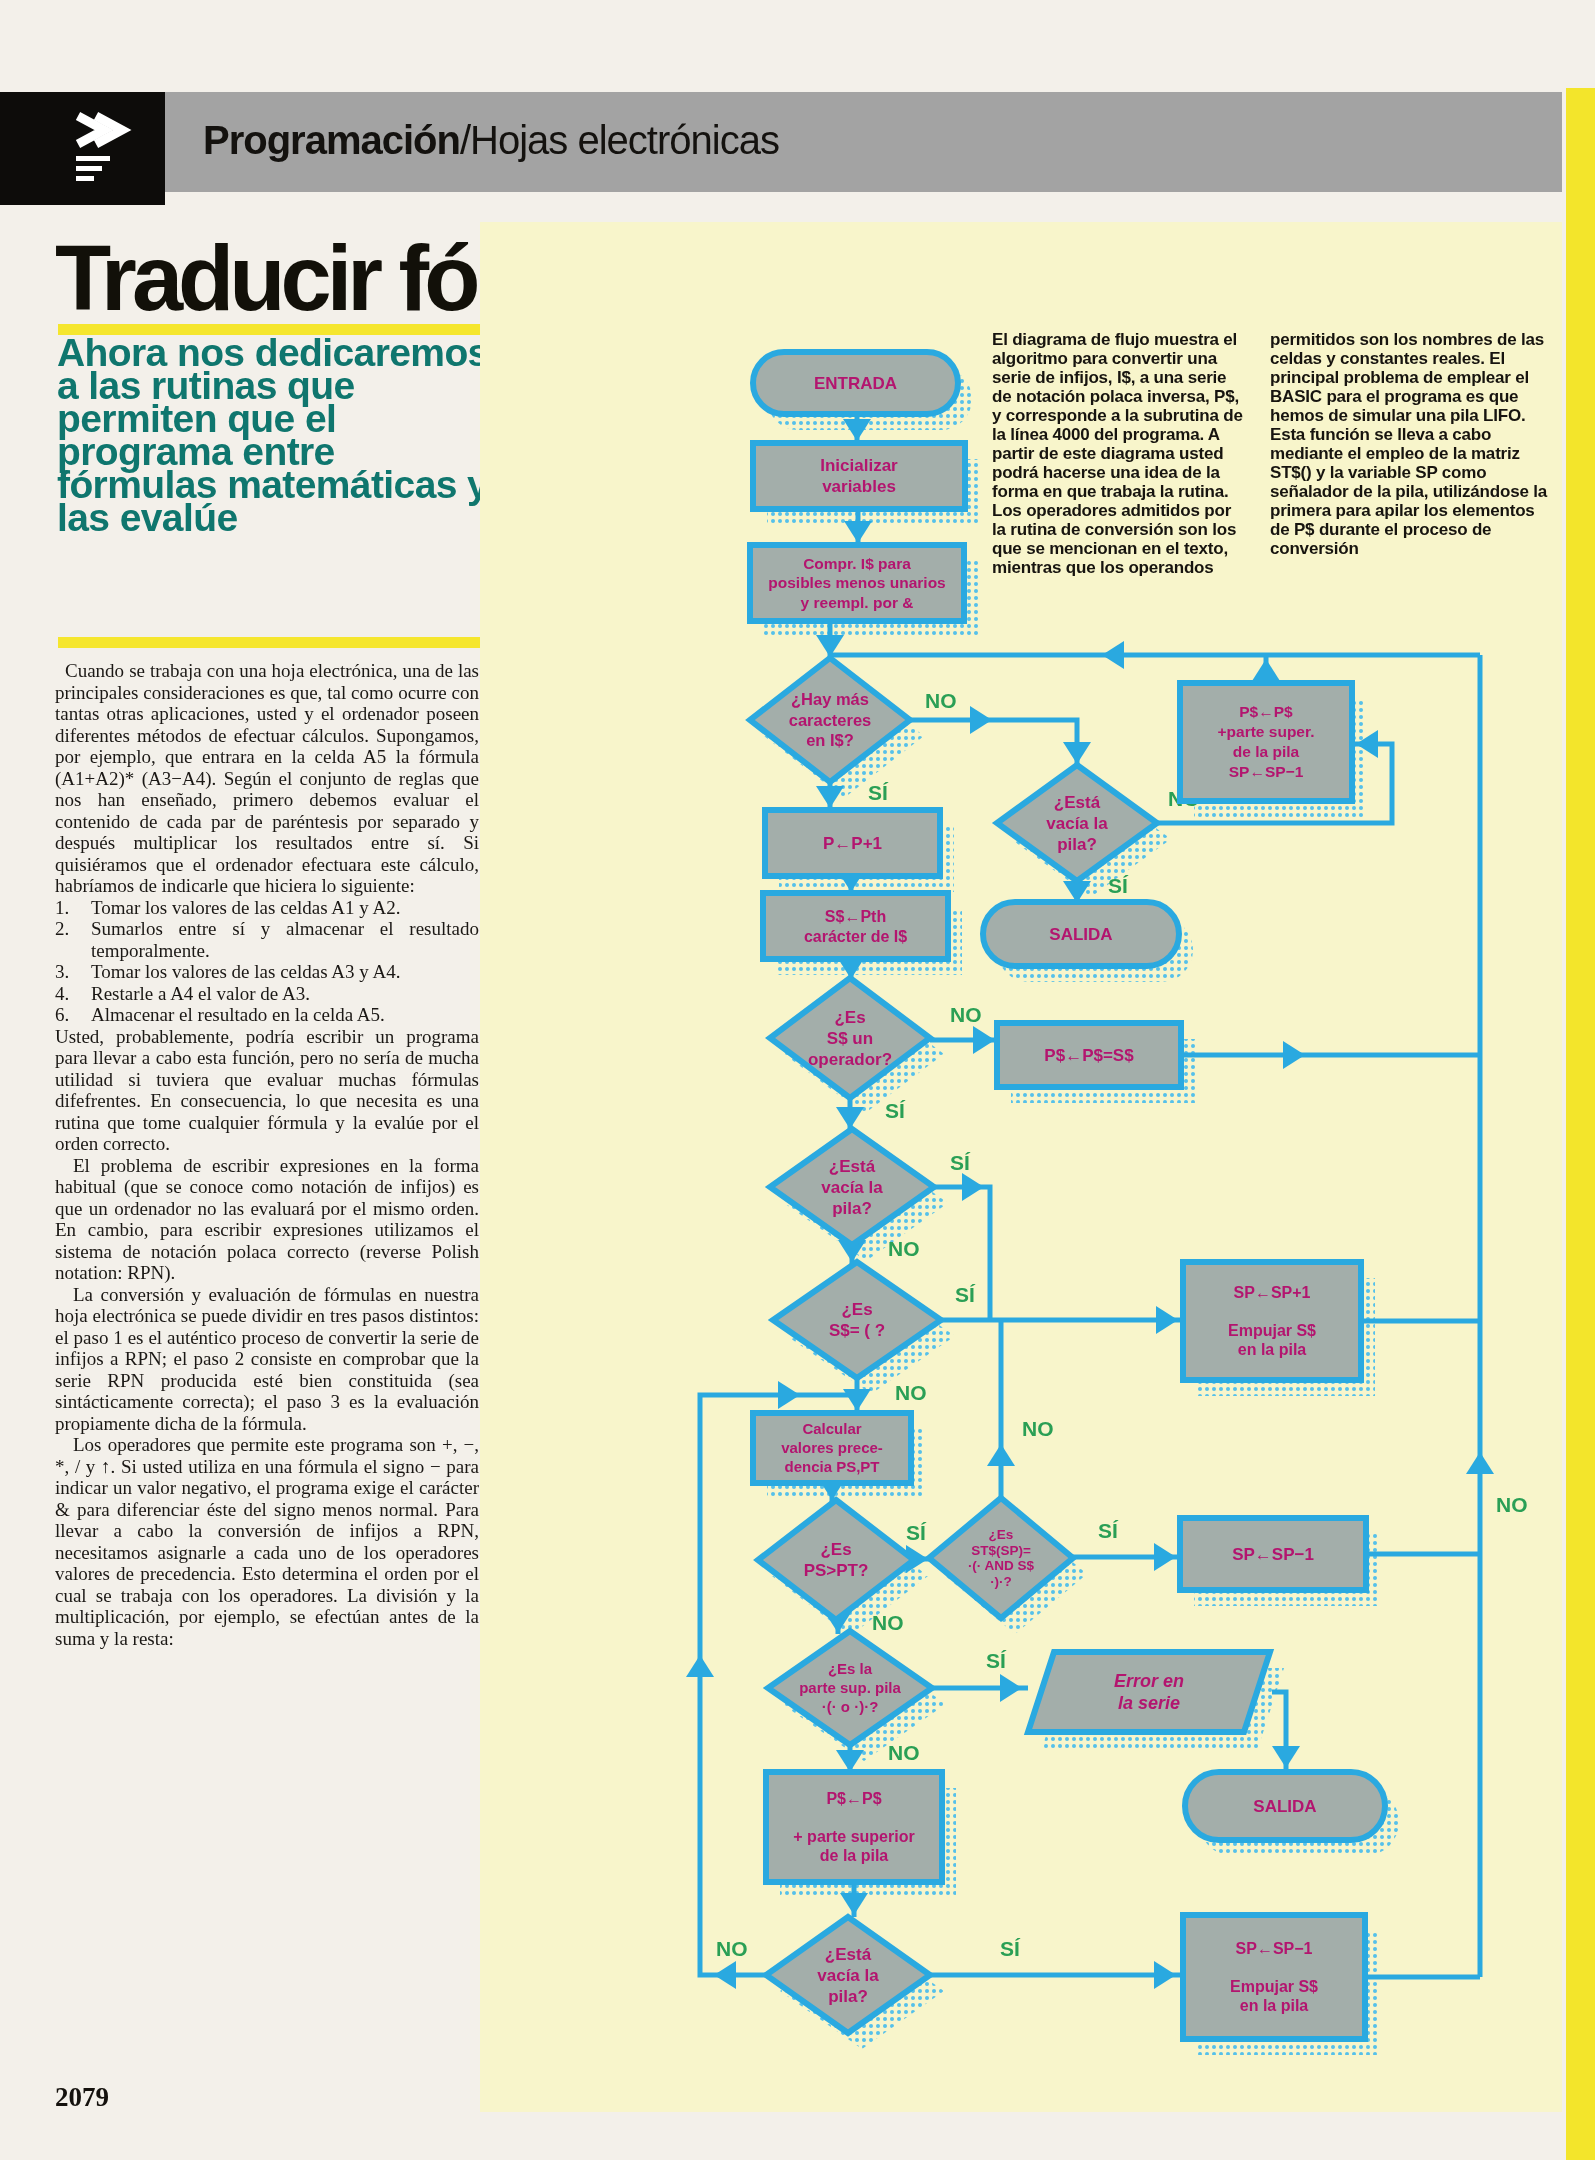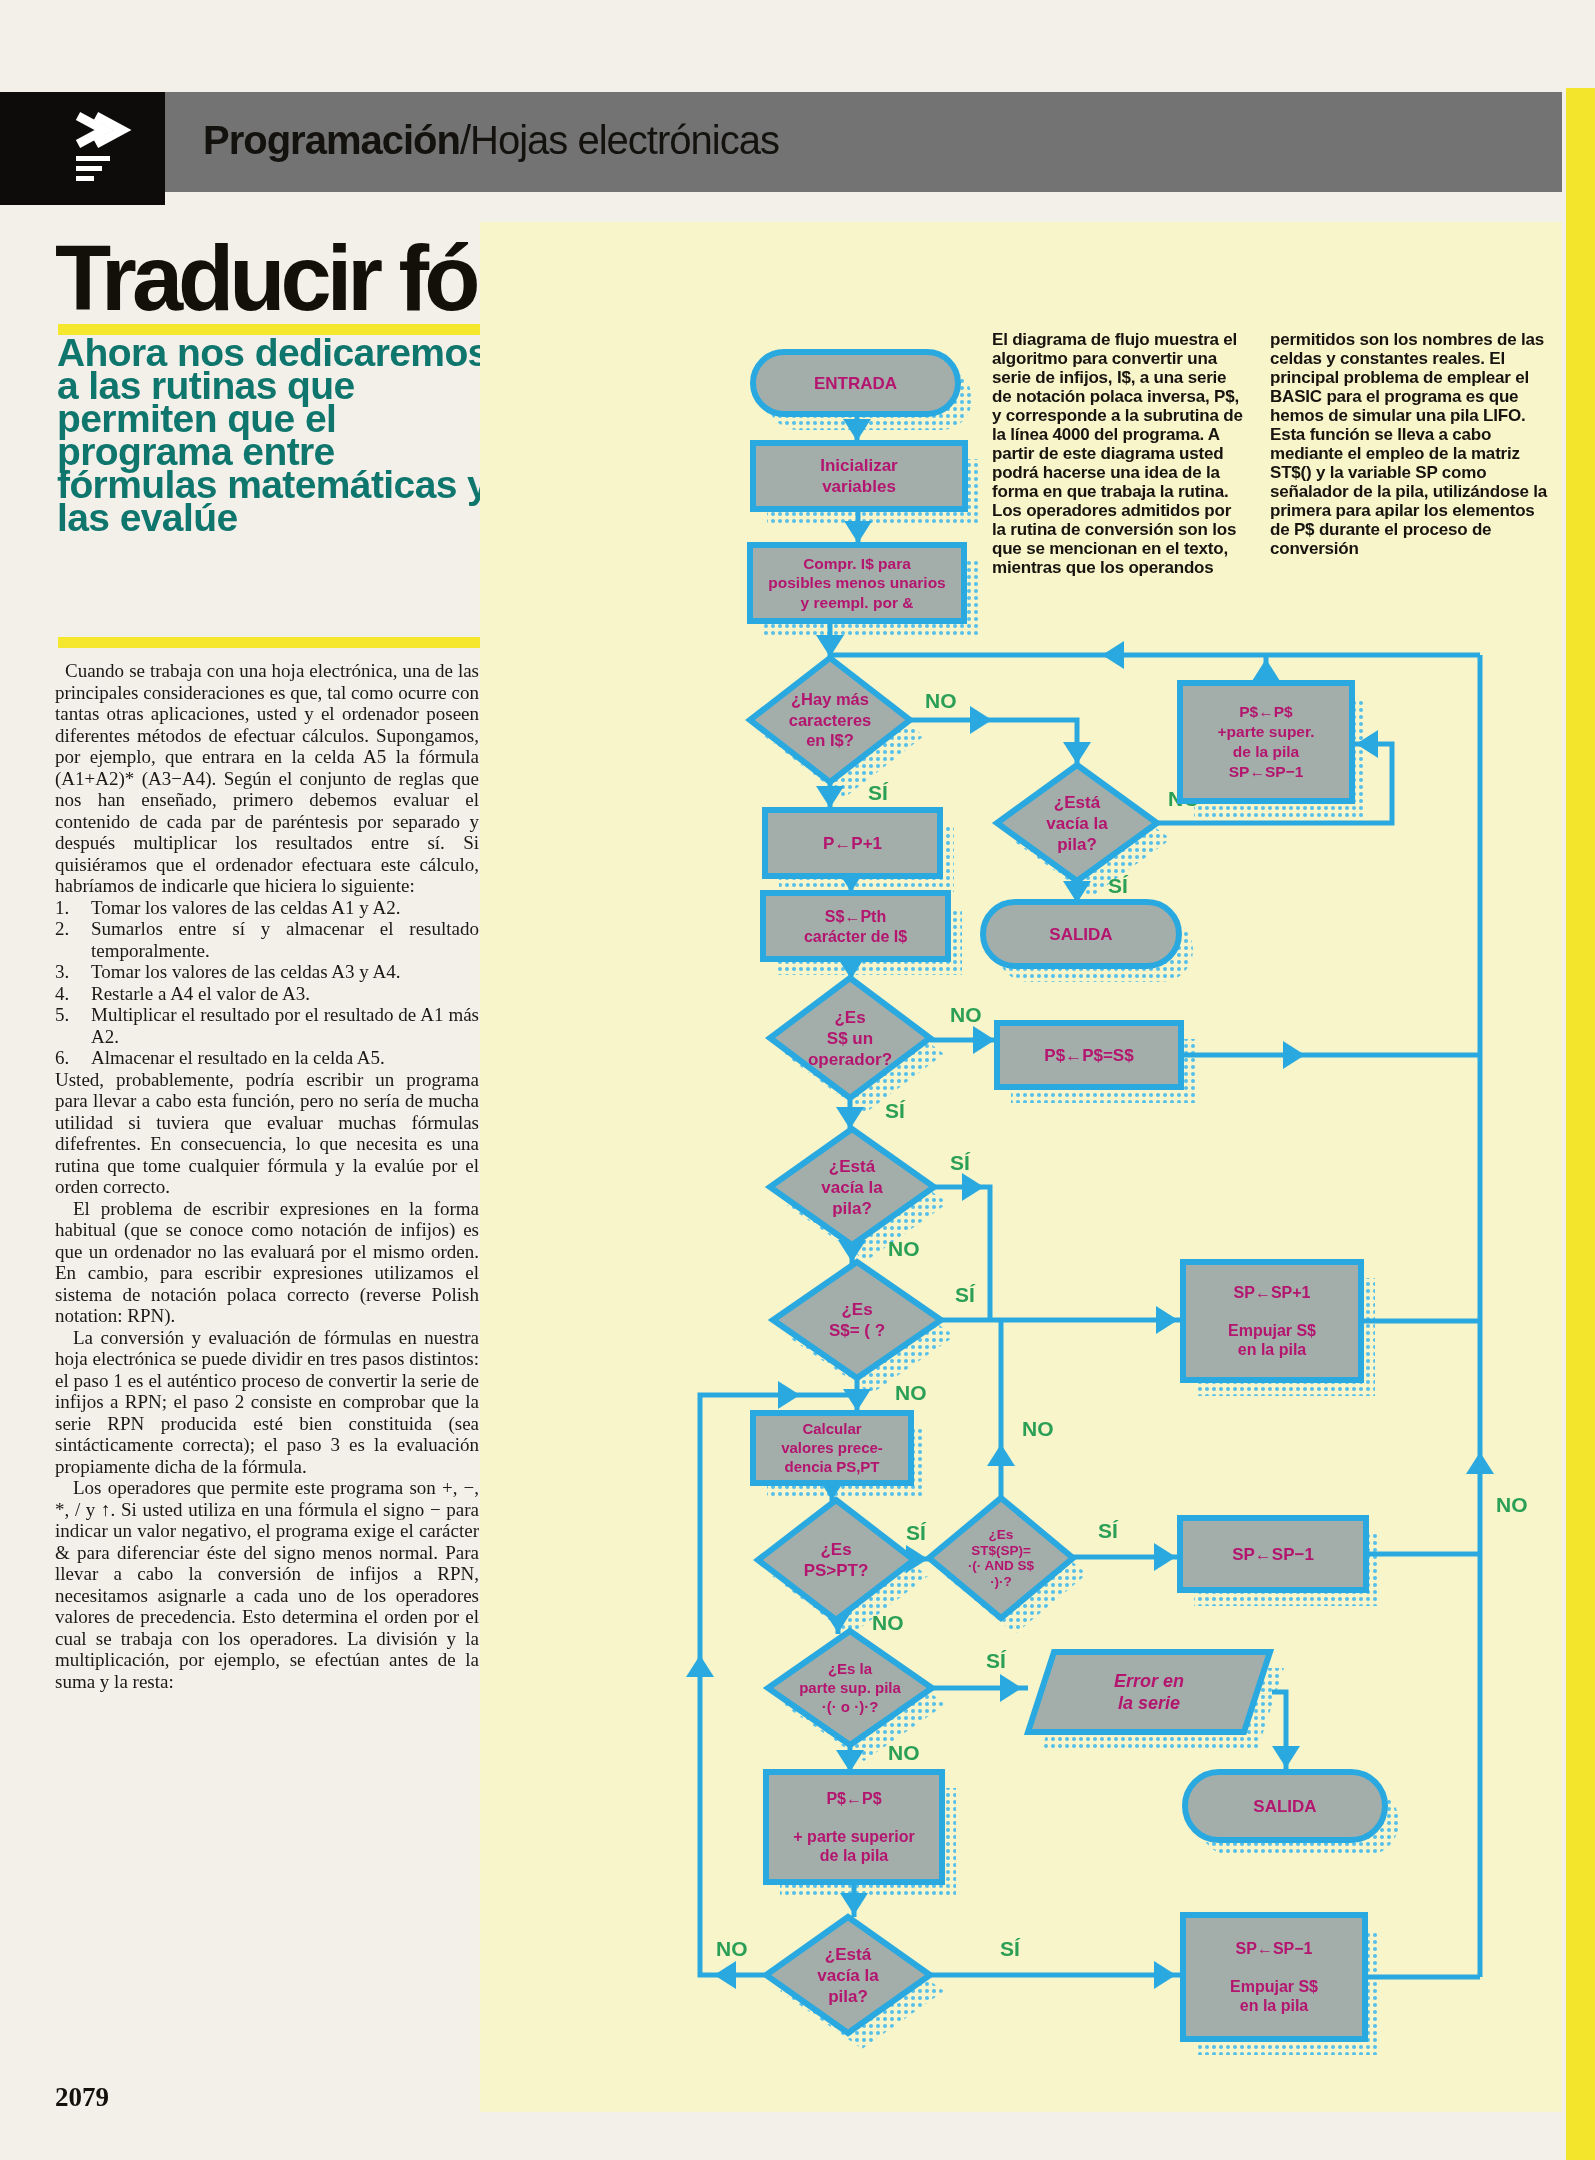--- a/index.html
+++ b/index.html
@@ -2,21 +2,21 @@
 <html><head>
 <meta charset="utf-8">
 <style>
   html,body{margin:0;padding:0;}
   body{width:1595px;height:2160px;background:#f3f0ea;position:relative;overflow:hidden;
        font-family:"Liberation Sans",sans-serif;color:#171411;}
   .abs{position:absolute;}
   
   .logo-box{left:0;top:92px;width:165px;height:113px;background:#0d0c0a;}
   .logo-box svg{position:absolute;left:70px;top:18px;}
-  .head-bar{left:165px;top:92px;width:1397px;height:100px;background:#737373;}
+  .head-bar{left:165px;top:92px;width:1397px;height:100px;background:#a3a3a3;}
   .head-text{position:absolute;left:38px;top:26px;font-size:40px;color:#14120f;letter-spacing:-1px;}
   .head-text b{font-weight:bold;}
   .head-text span.rest{font-weight:normal;}
   .page-title{left:55px;top:226px;font-size:92px;font-weight:bold;letter-spacing:-5px;color:#121009;white-space:nowrap;}
   .right-strip{left:1566px;top:88px;width:29px;height:2072px;background:#f3e52b;}
   
   .bar{left:58px;width:430px;height:11px;background:#f5e62e;}
   .bar1{top:324px;} .bar2{top:637px;}
   .intro-h{left:57px;top:336px;width:436px;font-size:39px;line-height:33px;font-weight:bold;letter-spacing:-0.6px;color:#0f766e;}
   
@@ -57,21 +57,20 @@
 <div class="abs bar bar1"></div>
 <div class="abs intro-h">Ahora nos dedicaremos a las rutinas que permiten que el programa entre fórmulas matemáticas y las evalúe</div>
 <div class="abs bar bar2"></div>
 
 <div class="abs article" id="article">
     <div class="p first">Cuando se trabaja con una hoja electrónica, una de las principales consideraciones es que, tal como ocurre con tantas otras aplicaciones, usted y el ordenador poseen diferentes métodos de efectuar cálculos. Supongamos, por ejemplo, que entrara en la celda A5 la fórmula (A1+A2)* (A3−A4). Según el conjunto de reglas que nos han enseñado, primero debemos evaluar el contenido de cada par de paréntesis por separado y después multiplicar los resultados entre sí. Si quisiéramos que el ordenador efectuara este cálculo, habríamos de indicarle que hiciera lo siguiente:</div>
     <div class="li gap"><span class="num">1.</span>Tomar los valores de las celdas A1 y A2.</div>
     <div class="li"><span class="num">2.</span>Sumarlos entre sí y almacenar el resultado temporalmente.</div>
     <div class="li"><span class="num">3.</span>Tomar los valores de las celdas A3 y A4.</div>
     <div class="li"><span class="num">4.</span>Restarle a A4 el valor de A3.</div>
-    <div class="li"><span class="num">5.</span>Multiplicar el resultado por el resultado de A1 más A2.</div>
     <div class="li"><span class="num">6.</span>Almacenar el resultado en la celda A5.</div>
     <div class="p noind gap">Usted, probablemente, podría escribir un programa para llevar a cabo esta función, pero no sería de mucha utilidad si tuviera que evaluar muchas fórmulas difefrentes. En consecuencia, lo que necesita es una rutina que tome cualquier fórmula y la evalúe por el orden correcto.</div>
     <div class="p">El problema de escribir expresiones en la forma habitual (que se conoce como notación de infijos) es que un ordenador no las evaluará por el mismo orden. En cambio, para escribir expresiones utilizamos el sistema de notación polaca correcto (reverse Polish notation: RPN).</div>
     <div class="p">La conversión y evaluación de fórmulas en nuestra hoja electrónica se puede dividir en tres pasos distintos: el paso 1 es el auténtico proceso de convertir la serie de infijos a RPN; el paso 2 consiste en comprobar que la serie RPN producida esté bien constituida (sea sintácticamente correcta); el paso 3 es la evaluación propiamente dicha de la fórmula.</div>
     <div class="p">Los operadores que permite este programa son +, −, *, / y ↑. Si usted utiliza en una fórmula el signo − para indicar un valor negativo, el programa exige el carácter &amp; para diferenciar éste del signo menos normal. Para llevar a cabo la conversión de infijos a RPN, necesitamos asignarle a cada uno de los operadores valores de precedencia. Esto determina el orden por el cual se trabaja con los operadores. La división y la multiplicación, por ejemplo, se efectúan antes de la suma y la resta:</div>
   </div>
 
 <div class="abs panel">
   <svg id="flow" width="1082" height="1890" viewBox="480 222 1082 1890">
       <defs>

